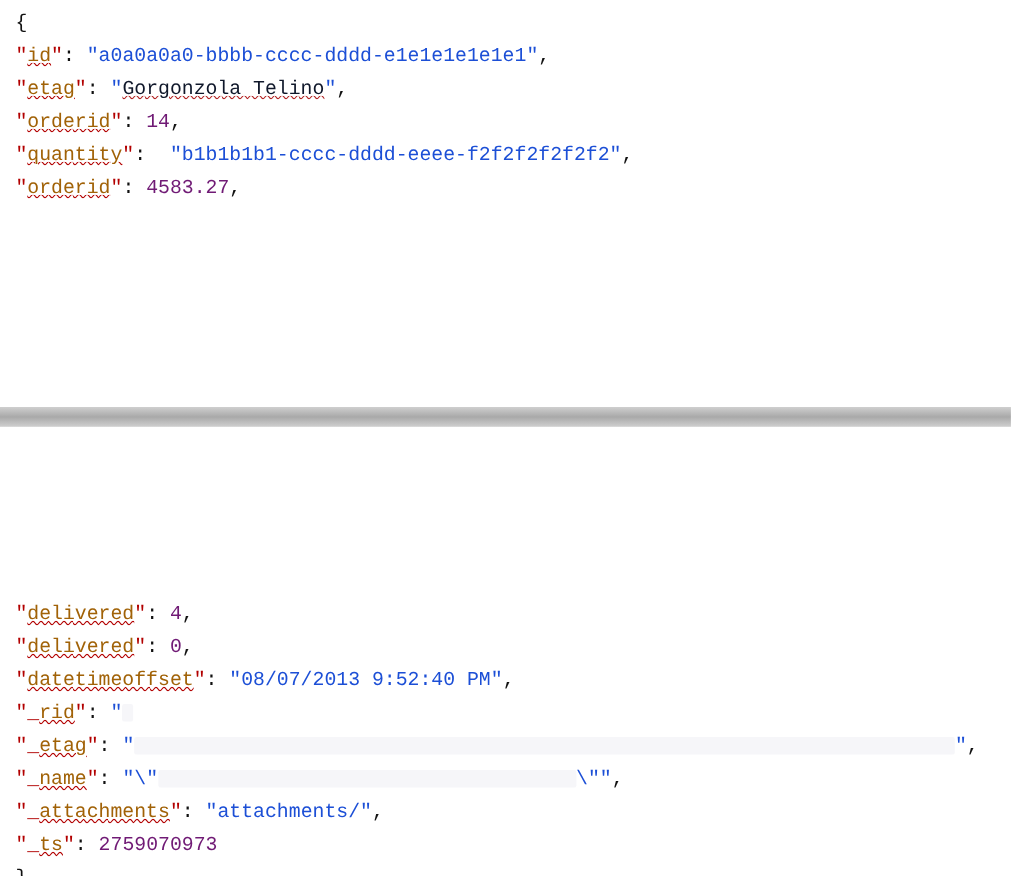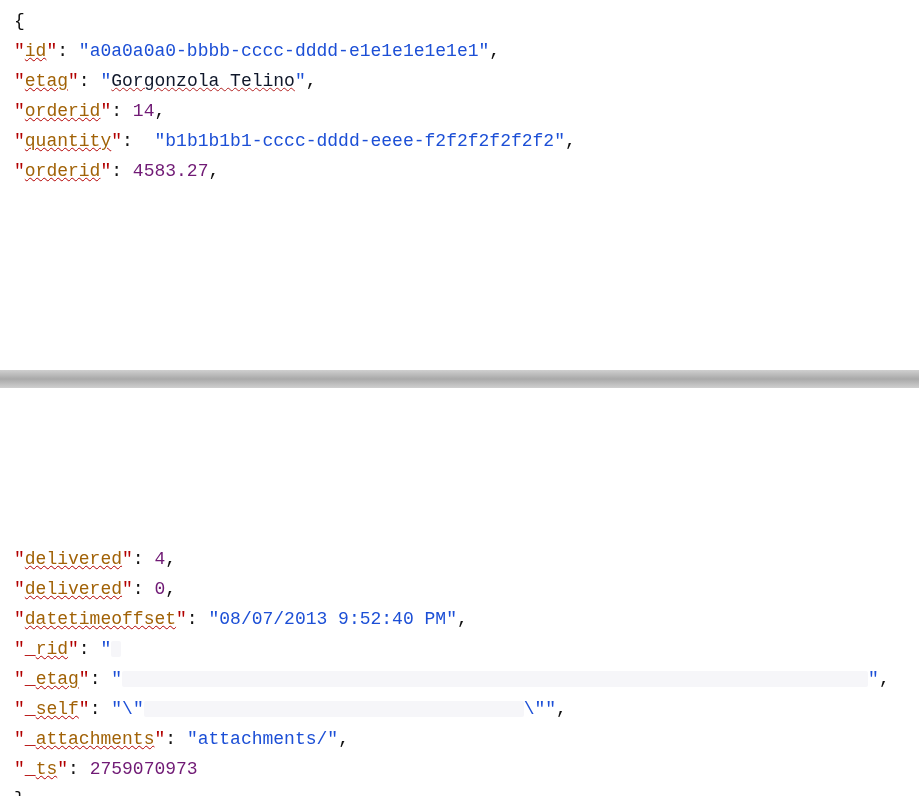--- a/index.html
+++ b/index.html
@@ -110,21 +110,21 @@
 
   <div class="rowline">
     <span class="key-nounder">"</span><span class="key-nounder">_</span><span class="key">rid</span><span class="key-nounder">"</span><span class="punct">: </span><span class="str">"</span><span class="redact" style="width:10px"></span>
   </div>
 
   <div class="rowline">
     <span class="key-nounder">"</span><span class="key-nounder">_</span><span class="key">etag</span><span class="key-nounder">"</span><span class="punct">: </span><span class="str">"</span><span class="redact" style="width:746px"></span><span class="str">"</span><span class="punct">,</span>
   </div>
 
   <div class="rowline">
-    <span class="key-nounder">"</span><span class="key-nounder">_</span><span class="key">self</span><span class="key-nounder">"</span><span class="punct">: </span><span class="str">"</span><span class="str">\"</span><span class="redact" style="width:380px"></span><span class="str">\""</span><span class="punct">,</span>
+    <span class="key-nounder">"</span><span class="key-nounder">_</span><span class="key">name</span><span class="key-nounder">"</span><span class="punct">: </span><span class="str">"</span><span class="str">\"</span><span class="redact" style="width:380px"></span><span class="str">\""</span><span class="punct">,</span>
   </div>
 
   <div class="rowline">
     <span class="key-nounder">"</span><span class="key-nounder">_</span><span class="key">attachments</span><span class="key-nounder">"</span><span class="punct">: </span><span class="str">"</span><span class="str">attachments/</span><span class="str">"</span><span class="punct">,</span>
   </div>
 
   <div class="rowline">
     <span class="key-nounder">"</span><span class="key-nounder">_</span><span class="key">ts</span><span class="key-nounder">"</span><span class="punct">: </span><span class="num">2759070973</span>
   </div>
 

